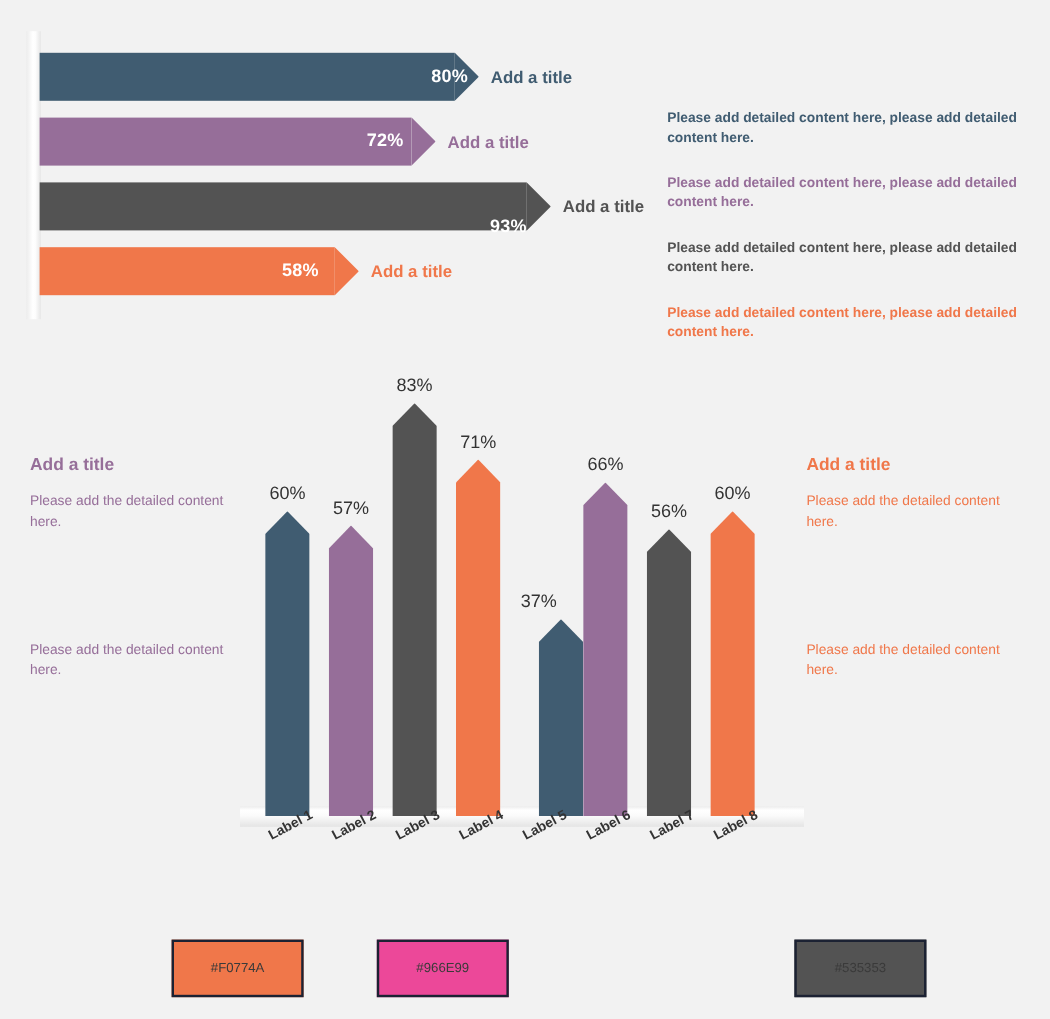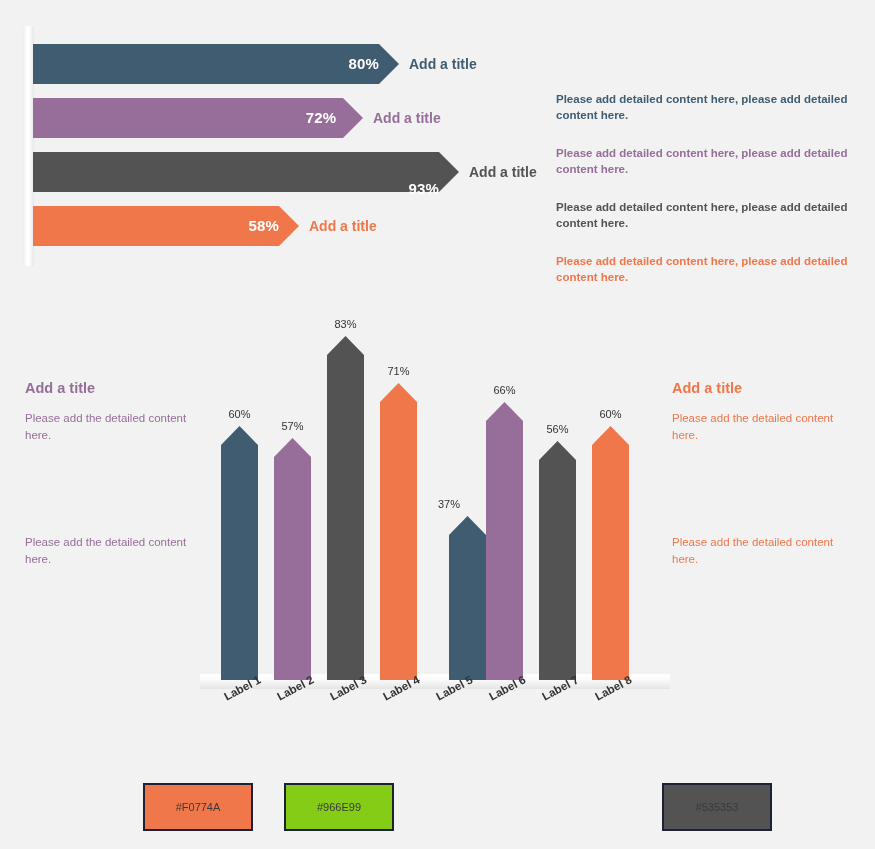--- a/index.html
+++ b/index.html
@@ -108,21 +108,21 @@
     position: absolute;
     bottom: 160px;
     width: 37px;
   }
   .vbar .vshape { width: 37px; height: 100%; display: block; }
   .vpct {
     position: absolute;
     left: 50%;
     transform: translateX(-50%);
     bottom: calc(100% + 6px);
-    font-size: 11px;
+    font-size: 15px;
     color: #333333;
     white-space: nowrap;
   }
   .vlabel {
     position: absolute;
     top: 402px;
     font-size: 11.5px;
     color: #333333;
     font-weight: bold;
     white-space: nowrap;
@@ -155,21 +155,21 @@
 <div id="hbar-section">
   <div class="spine"></div>
   <div id="hrows">
       <div class="hrow" style="top: 44px; width: 875px;">
         <div class="harrow" style="width: 366px;">
           <div class="body" style="background: rgb(64, 92, 113);"></div>
           <div class="tip"><svg width="20" height="40" viewBox="0 0 20 40">
               <polygon points="0,0 20,20 0,40" fill="#405C71"></polygon>
             </svg></div>
         </div>
-        <div class="hpct" style="left: 335px; width: 44px; text-align: right;">80%</div>
+        <div class="hpct" style="left: 346px; width: 44px; text-align: right;">80%</div>
         <div class="htitle" style="left: 409px; color: rgb(64, 92, 113);">Add a title</div>
         <div class="hdetail" style="top: 7px; color: rgb(64, 92, 113);">Please add detailed content here, please add detailed content here.</div>
       </div>
       <div class="hrow" style="top: 98px; width: 875px;">
         <div class="harrow" style="width: 330px;">
           <div class="body" style="background: rgb(150, 110, 153);"></div>
           <div class="tip"><svg width="20" height="40" viewBox="0 0 20 40">
               <polygon points="0,0 20,20 0,40" fill="#966E99"></polygon>
             </svg></div>
         </div>
@@ -188,21 +188,21 @@
         <div class="htitle" style="left: 469px; color: rgb(83, 83, 83);">Add a title</div>
         <div class="hdetail" style="top: 7px; color: rgb(83, 83, 83);">Please add detailed content here, please add detailed content here.</div>
       </div>
       <div class="hrow" style="top: 206px; width: 875px;">
         <div class="harrow" style="width: 266px;">
           <div class="body" style="background: rgb(240, 119, 74);"></div>
           <div class="tip"><svg width="20" height="40" viewBox="0 0 20 40">
               <polygon points="0,0 20,20 0,40" fill="#F0774A"></polygon>
             </svg></div>
         </div>
-        <div class="hpct" style="left: 235px; width: 44px; text-align: right;">58%</div>
+        <div class="hpct" style="left: 235px; width: 44px; ">58%</div>
         <div class="htitle" style="left: 309px; color: rgb(240, 119, 74);">Add a title</div>
         <div class="hdetail" style="top: 7px; color: rgb(240, 119, 74);">Please add detailed content here, please add detailed content here.</div>
       </div>
     </div>
 </div>
 
 <div id="vbar-section">
 
   <div class="side-block" style="left:25px; top:90px; height:200px;">
     <div class="side-title" style="color: rgb(150, 110, 153);">Add a title</div>
@@ -276,19 +276,19 @@
       <div class="vlabel" style="left: 487px;">Label 6</div>
       <div class="vlabel" style="left: 540px;">Label 7</div>
       <div class="vlabel" style="left: 593px;">Label 8</div>
     </div>
 </div>
 
 <div id="swatch-section">
     <div class="swatch" style="left: 143px; background: rgb(240, 119, 74);">
       <span>#F0774A</span>
     </div>
-    <div class="swatch" style="left: 284px; background: #84cc16;">
+    <div class="swatch" style="left: 314px; background: #ec4899;">
       <span>#966E99</span>
     </div>
     <div class="swatch" style="left: 614px; background: rgb(83, 83, 83); margin-left: 48px;">
       <span>#535353</span>
     </div>
   </div>
 
 </body></html>

